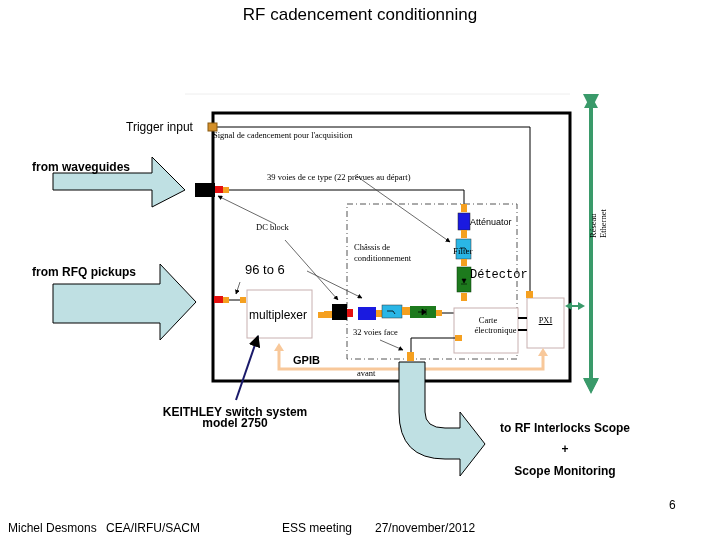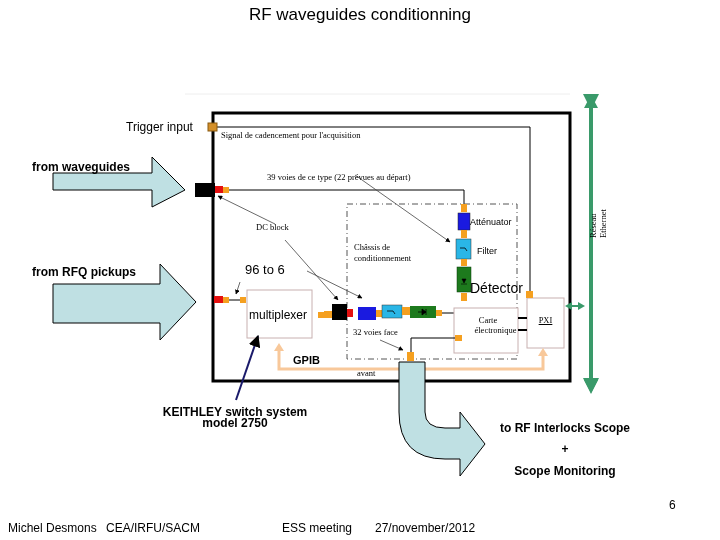--- a/index.html
+++ b/index.html
@@ -10,21 +10,21 @@
   .lbl { font-size:12px; white-space:nowrap; }
   .bold { font-weight:bold; }
   .serif { font-family:"Liberation Serif", serif; font-size:8.5px; white-space:nowrap; }
   .footer { font-size:12px; top:521px; white-space:nowrap; }
   svg.diagram { position:absolute; left:0; top:0; }
   .center { text-align:center; }
 </style>
 </head>
 <body>
 
-<div class="abs title">RF waveguides conditionning</div>
+<div class="abs title">RF cadencement conditionning</div>
 
 <svg class="diagram" width="720" height="540" viewBox="0 0 720 540">
   <defs>
     <marker id="ah" viewBox="0 0 10 10" refX="9" refY="5" markerWidth="6" markerHeight="6" orient="auto">
       <path d="M0,0 L10,5 L0,10 z" fill="#000"></path>
     </marker>
     <marker id="ahg" viewBox="0 0 10 10" refX="5" refY="5" markerWidth="4" markerHeight="4" orient="auto">
       <path d="M0,0 L10,5 L0,10 z" fill="#3a9a6a"></path>
     </marker>
     <marker id="ahp" viewBox="0 0 10 10" refX="5" refY="5" markerWidth="4" markerHeight="4" orient="auto">
@@ -112,25 +112,25 @@
   <line x1="380" y1="340" x2="403" y2="350" stroke="#444" stroke-width="0.8" marker-end="url(#ah)"></line>
   <line x1="236" y1="400" x2="258" y2="336" stroke="#1a1a6a" stroke-width="2" marker-end="url(#ah)"></line>
 </svg>
 
 <div class="abs lbl" style="left:126px;top:120px;">Trigger input</div>
 <div class="abs lbl bold" style="left:32px;top:160px;">from waveguides</div>
 <div class="abs lbl bold" style="left:32px;top:265px;">from RFQ pickups</div>
 <div class="abs lbl" style="left:245px;top:262px;font-size:13px;">96 to 6</div>
 <div class="abs lbl" style="left:249px;top:308px;">multiplexer</div>
 <div class="abs lbl" style="left:470px;top:217px;font-size:9px;">Atténuator</div>
-<div class="abs lbl" style="left:477px;top:246px;font-size:9px;">Filter</div>
-<div class="abs lbl" style="left:470px;top:280px;font-size:14px;">Détector</div>
+<div class="abs lbl" style="left:453px;top:246px;font-size:9px;font-family:Liberation Serif, serif;">Filter</div>
+<div class="abs lbl" style="left:470px;top:268px;font-size:12px;font-family:Liberation Mono, monospace;">Détector</div>
 <div class="abs lbl bold" style="left:293px;top:354px;font-size:11px;">GPIB</div>
 
-<div class="abs serif" style="left:221px;top:130px;">Signal de cadencement pour l'acquisition</div>
+<div class="abs serif" style="left:213px;top:130px;">Signal de cadencement pour l'acquisition</div>
 <div class="abs serif" style="left:267px;top:172px;">39 voies de ce type (22 prévues au départ)</div>
 <div class="abs serif" style="left:256px;top:222px;">DC block</div>
 <div class="abs serif" style="left:354px;top:242px;">Châssis de</div>
 <div class="abs serif" style="left:354px;top:253px;">conditionnement</div>
 <div class="abs serif" style="left:353px;top:327px;">32 voies face</div>
 <div class="abs serif" style="left:357px;top:340px;margin-top:28px;">avant</div>
 <div class="abs serif center" style="left:454px;top:315px;width:68px;">Carte</div>
 <div class="abs serif center" style="left:454px;top:325px;width:83px;">électronique</div>
 <div class="abs serif center" style="left:527px;top:315px;width:37px;text-decoration:underline;">PXI</div>
 <div class="abs serif" style="left:588px;top:238px;transform:rotate(-90deg);transform-origin:0 0;">

